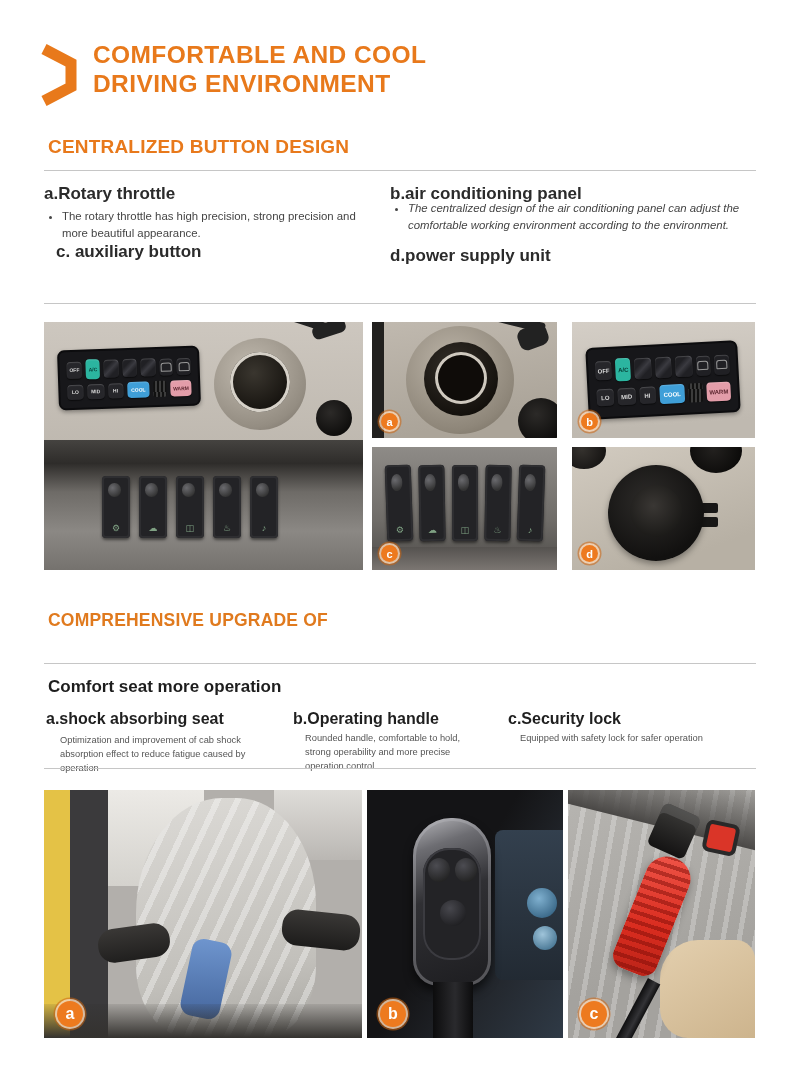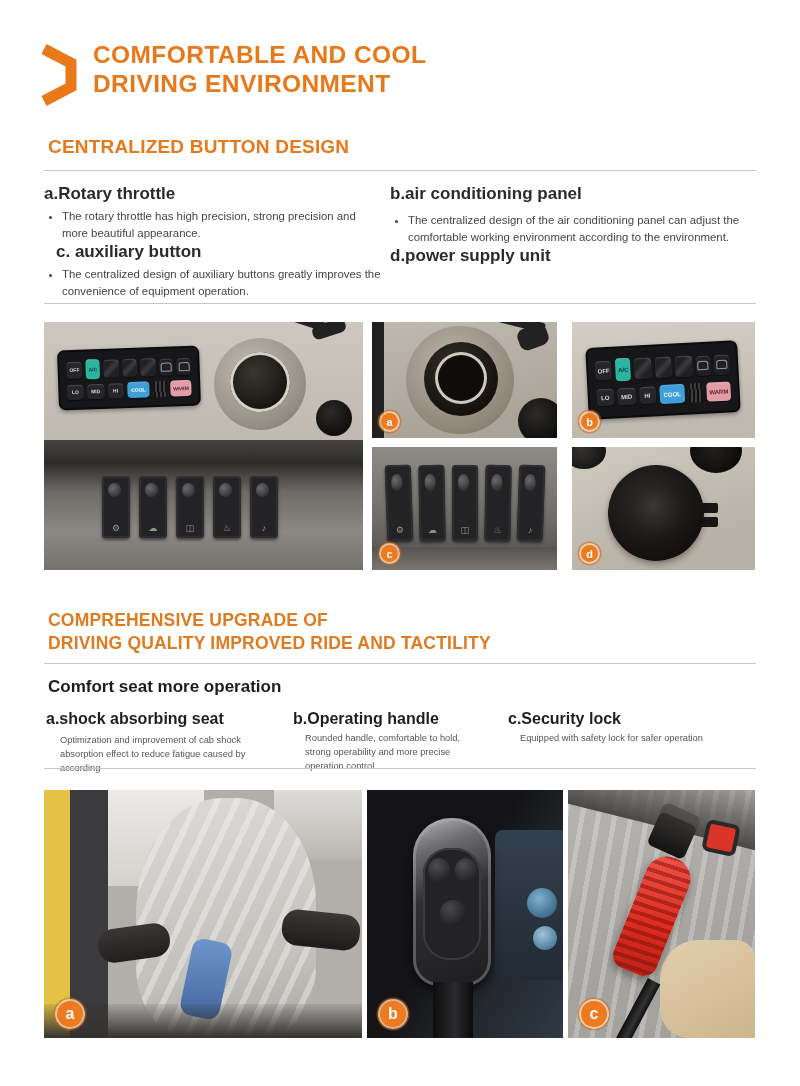--- a/index.html
+++ b/index.html
@@ -79,28 +79,25 @@
 
   <div class="sec-title" style="left:48px;top:136px;">CENTRALIZED BUTTON DESIGN</div>
   <div class="rule" style="top:170px;"></div>
 
   <div class="feat-h" style="left:44px;top:184px;">a.Rotary throttle</div>
   <ul class="feat-ul" style="left:46px;top:208px;width:320px;">
     <li>The rotary throttle has high precision, strong precision and more beautiful appearance.</li>
   </ul>
 
   <div class="feat-h" style="left:390px;top:184px;">b.air conditioning panel</div>
-  <ul class="feat-ul" style="left:392px;top:212px;width:366px;">
+  <ul class="feat-ul" style="left:392px;top:200px;width:366px;font-style:italic;">
     <li>The centralized design of the air conditioning panel can adjust the comfortable working environment according to the environment.</li>
   </ul>
 
   <div class="feat-h" style="left:56px;top:242px;">c. auxiliary button</div>
-  <ul class="feat-ul" style="left:46px;top:266px;width:320px;">
-    <li>The centralized design of auxiliary buttons greatly improves the convenience of equipment operation.</li>
-  </ul>
 
   <div class="feat-h" style="left:390px;top:246px;">d.power supply unit</div>
 
   <div class="rule" style="top:303px;"></div>
 
   <div class="photo metal" style="left:44px;top:322px;width:319px;height:248px;">
 
     <div class="acpanel" style="left:14px;top:26px;width:142px;height:60px;transform:rotate(-2deg);">
       <div class="acrow">
         <div class="acbtn" style="width:18px;height:17px;font-size:5px;">OFF</div>
@@ -237,27 +234,26 @@
     <div class="abs" style="left:124px;top:70px;width:22px;height:10px;background:#181716;border-radius:2px;"></div>
     <div class="dial" style="left:36px;top:18px;width:96px;height:96px;
          background:radial-gradient(circle at 42% 38%,#2e2c2a,#121110 70%);
          box-shadow:0 3px 6px rgba(0,0,0,.35);"></div>
     <div class="dial" style="left:58px;top:38px;width:52px;height:52px;
          background:radial-gradient(circle at 45% 40%,#3a3734,#1b1a18 75%);"></div>
     <div class="badge sm">d</div>
   </div>
 
   <div class="sec2-title" style="top:610px;">COMPREHENSIVE UPGRADE OF</div>
-  <div class="sec2-title" style="top:633px;">DRIVING QUALITY IMPROVED RIDE AND TACTILITY</div>
   <div class="rule" style="top:663px;"></div>
 
   <div class="subtitle" style="top:677px;">Comfort seat more operation</div>
 
   <div class="small-h" style="left:46px;top:710px;">a.shock absorbing seat</div>
-  <div class="small-d" style="left:60px;top:734px;width:215px;">Optimization and improvement of cab shock absorption effect to reduce fatigue caused by according</div>
+  <div class="small-d" style="left:60px;top:734px;width:215px;">Optimization and improvement of cab shock absorption effect to reduce fatigue caused by operation</div>
 
   <div class="small-h" style="left:293px;top:710px;">b.Operating handle</div>
   <div class="small-d" style="left:305px;top:732px;width:180px;">Rounded handle, comfortable to hold, strong operability and more precise operation control</div>
 
   <div class="small-h" style="left:508px;top:710px;">c.Security lock</div>
   <div class="small-d" style="left:520px;top:732px;width:210px;">Equipped with safety lock for safer operation</div>
 
   <div class="rule" style="top:768px;"></div>
 
   <div class="photo" style="left:44px;top:790px;width:318px;height:248px;background:#b2afab;">

